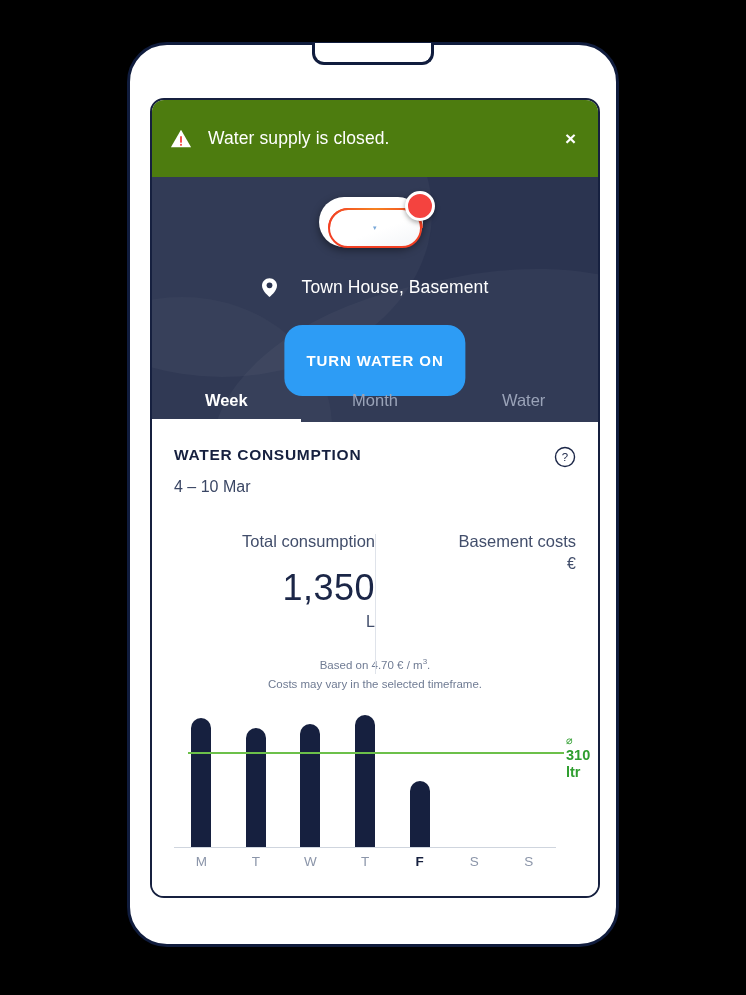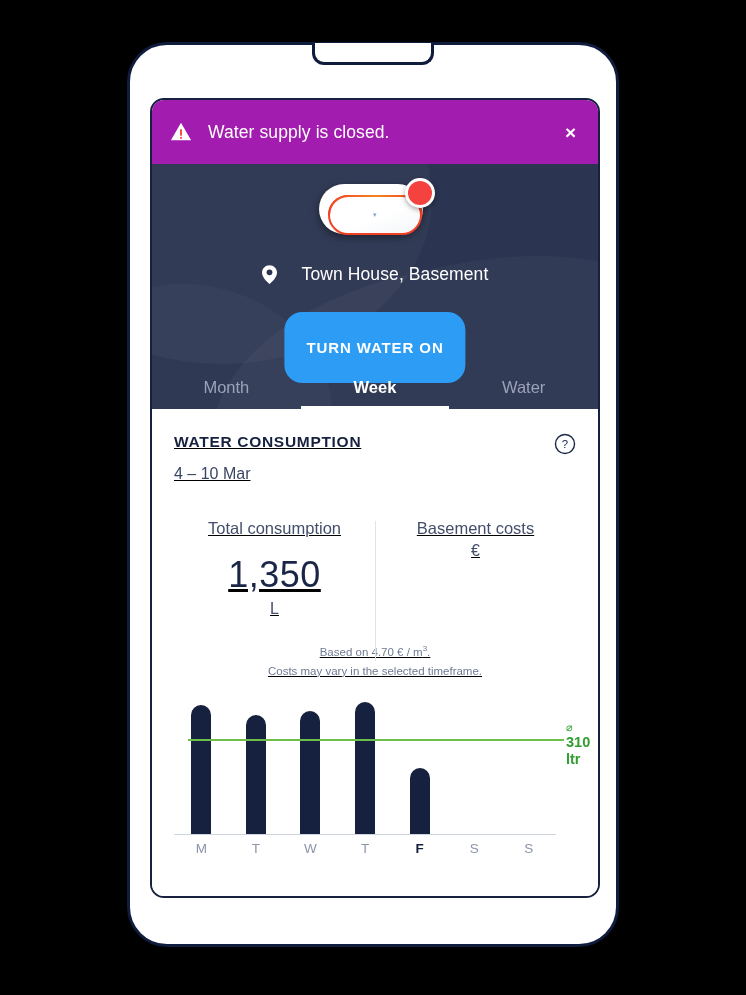--- a/index.html
+++ b/index.html
@@ -39,22 +39,22 @@
     border: 2px solid #16203f;
     border-radius: 14px;
     overflow: hidden;
     display: flex;
     flex-direction: column;
   }
 
   
   #alert-banner {
     position: relative;
-    height: 64px;
-    background: #a21caf;
+    height: 77px;
+    background: #4d7c0f;
     display: flex;
     align-items: center;
     padding: 0 20px 0 18px;
     flex: none;
   }
   #alert-warning-icon { width: 22px; height: 22px; flex: none; }
   #alert-text {
     color: #ffffff;
     font-size: 17.5px;
     margin-left: 16px;
@@ -208,21 +208,20 @@
     height: 3px;
     background: #ffffff;
   }
 
   
   #content-card {
     flex: 1;
     background: #ffffff;
     padding: 24px 22px 0 22px;
     position: relative;
-    text-decoration: underline;
   }
   #card-header {
     display: flex;
     align-items: flex-start;
     justify-content: space-between;
   }
   #card-title {
     font-size: 15.5px;
     font-weight: bold;
     color: #16203f;
@@ -244,21 +243,21 @@
     display: flex;
     margin-top: 36px;
     position: relative;
   }
   #stats-divider {
     position: absolute;
     left: 50%; top: 2px;
     width: 1px; height: 140px;
     background: #dfe3ea;
   }
-  .stat { flex: 1; text-align: center; }
+  .stat { flex: 1; text-align: right; }
   .stat-label {
     font-size: 16.5px;
     color: #424e6b;
   }
   .stat-value {
     font-size: 36px;
     color: #1b2647;
     margin-top: 16px;
     letter-spacing: .5px;
   }
@@ -369,22 +368,22 @@
         <svg id="location-pin-icon" viewBox="0 0 24 30">
           <path d="M12 0C5.4 0 0 5.4 0 12c0 8.6 12 18 12 18s12-9.4 12-18C24 5.4 18.6 0 12 0z" fill="#ffffff"></path>
           <circle cx="12" cy="11.5" r="4.6" fill="#2b3450"></circle>
         </svg>
         <span id="location-text">Town House, Basement</span>
       </div>
 
       <button id="turn-water-button">TURN WATER ON</button>
 
       <div id="tabs">
+        <div class="tab active">Week</div>
         <div class="tab">Month</div>
-        <div class="tab active">Week</div>
         <div class="tab">Water</div>
       </div>
     </div>
 
     <div id="content-card">
       <div id="card-header">
         <div id="card-title">WATER CONSUMPTION</div>
         <svg id="help-icon" viewBox="0 0 24 24">
           <circle cx="12" cy="12" r="10.4" fill="none" stroke="#1b2647" stroke-width="1.5"></circle>
           <text x="12" y="16.6" text-anchor="middle" font-family="Liberation Sans, sans-serif" font-size="12.5" fill="#1b2647">?</text>

